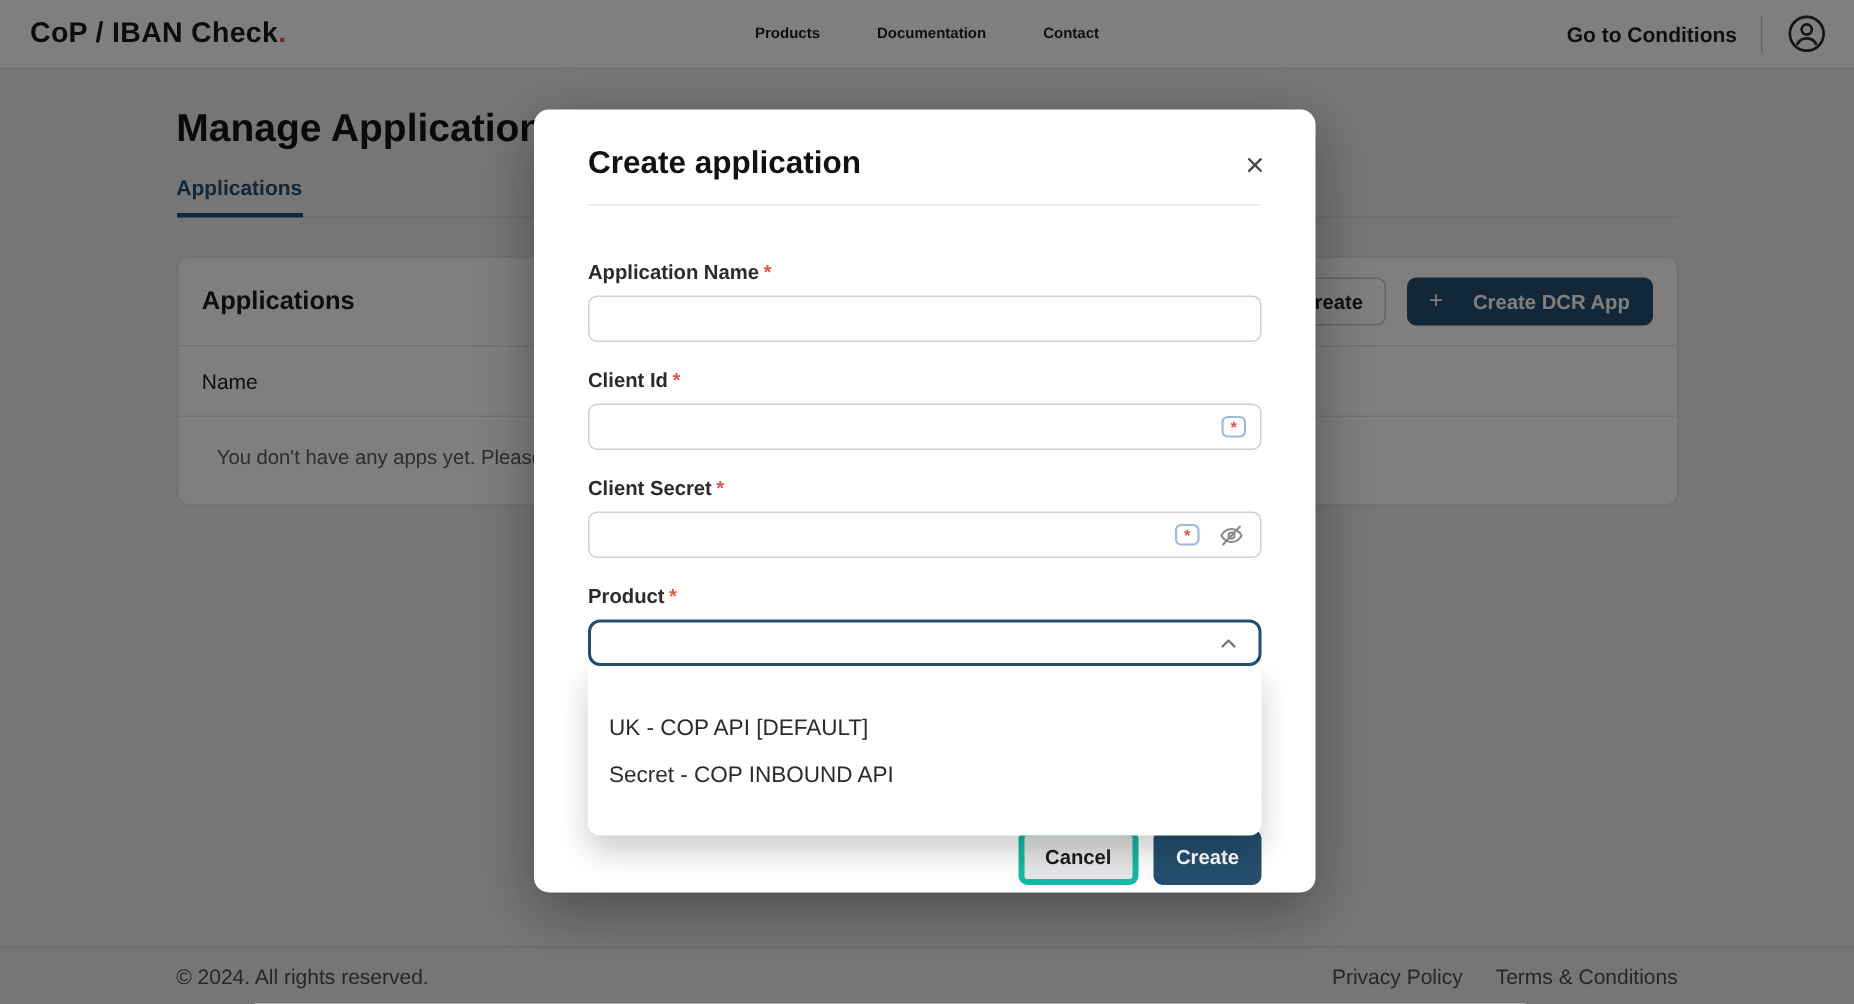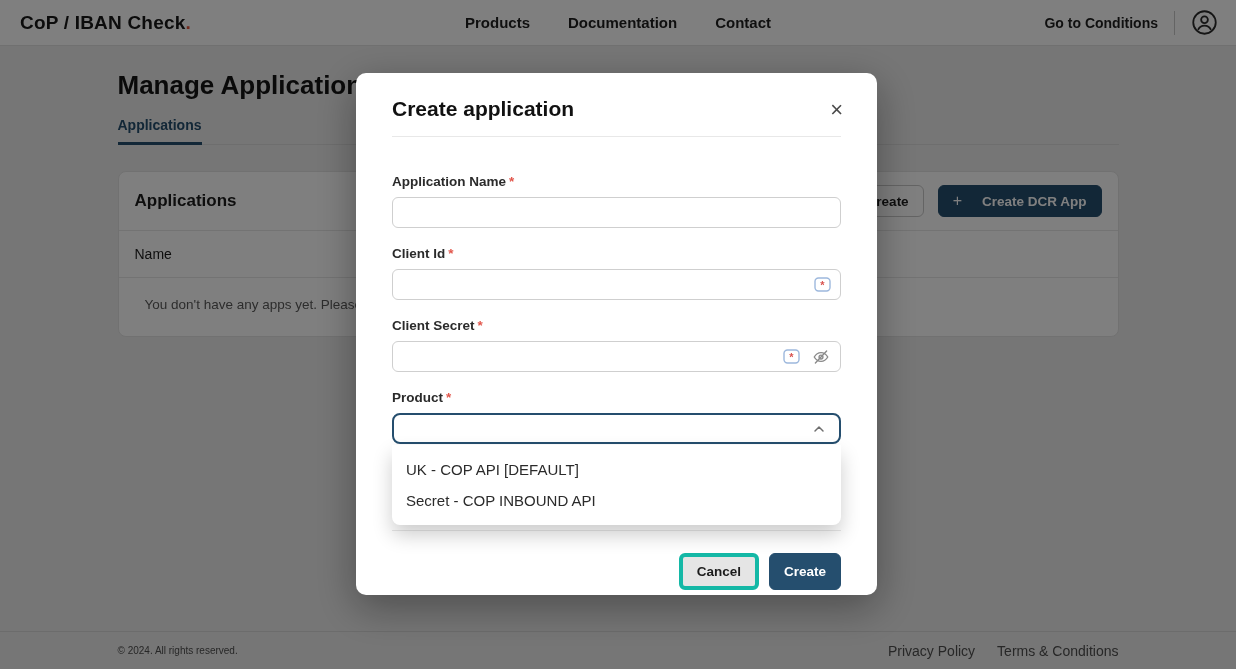--- a/index.html
+++ b/index.html
@@ -11,21 +11,21 @@
     position:relative;
   }
   
   .topbar {
     height:46px; background:#ffffff; border-bottom:1px solid #e0e0e0;
     position:relative; display:flex; align-items:center; flex:0 0 auto;
   }
   .brand { position:absolute; left:20px; font-size:19px; font-weight:800; color:#181818; letter-spacing:.2px; }
   .brand .dot { color:#e4573d; }
   .topnav { position:absolute; left:50%; transform:translateX(-50%); display:flex; gap:38px; }
-  .topnav span { font-size:15px; font-weight:700; color:#1f1f1f; cursor:pointer; }
+  .topnav span { font-size:10px; font-weight:700; color:#1f1f1f; cursor:pointer; }
   .topbar-right { position:absolute; right:18px; display:flex; align-items:center; gap:16px; }
   .dash-link { font-size:14px; font-weight:700; color:#1f1f1f; cursor:pointer; }
   .vsep { width:1px; height:24px; background:#c9c9c9; }
   .avatar { width:27px; height:27px; display:flex; align-items:center; justify-content:center; cursor:pointer; }
   
   .main { flex:1 1 auto; }
   .container { width:1001px; margin:0 auto; }
   .page-title { font-size:26px; font-weight:800; color:#141414; padding-top:24px; }
   .tabs { margin-top:16px; border-bottom:1px solid #dcdcdc; display:flex; }
   .tab { font-size:14px; font-weight:600; color:#254e6e; padding-bottom:9px; border-bottom:3px solid #254e6e; margin-bottom:-1px; cursor:pointer; }
@@ -35,21 +35,21 @@
   .head-actions { display:flex; gap:14px; }
   .btn { font-family:inherit; font-size:13.5px; font-weight:700; border-radius:6px; padding:7px 14px; cursor:pointer; display:inline-flex; align-items:center; gap:20px; }
   .btn .plus { font-weight:400; font-size:16px; line-height:1; }
   .btn-ghost { background:#ffffff; border:1px solid #c9c9c9; color:#1c1c1c; }
   .btn-navy { background:#254e6e; border:1px solid #254e6e; color:#ffffff; }
   .table-head { padding:15px 16px; border-bottom:1px solid #e7e7e7; font-size:14px; font-weight:400; color:#1c1c1c; }
   .empty-row { padding:19px 26px 24px; font-size:13.5px; color:#5a5a5a; white-space:nowrap; overflow:hidden; }
   
   .footer { flex:0 0 38px; border-top:1px solid #d8d8d8; display:flex; align-items:center; }
   .footer .container { display:flex; align-items:center; justify-content:space-between; }
-  .footer-copy { font-size:10px; color:#4f4f4f; }
+  .footer-copy { font-size:14px; color:#4f4f4f; }
   .footer-links { display:flex; gap:22px; }
   .footer-links span { font-size:14px; color:#4f4f4f; cursor:pointer; }
   
   .overlay { position:fixed; inset:0; background:rgba(0,0,0,0.5); z-index:10; }
   .modal {
     position:fixed; left:356px; top:73px; width:521px; height:522px;
     background:#ffffff; border-radius:10px; z-index:20;
     box-shadow:0 12px 40px rgba(0,0,0,0.35);
     display:flex; flex-direction:column;
   }
@@ -68,21 +68,21 @@
   }
   .input-icons { position:absolute; right:10px; top:0; height:31px; display:flex; align-items:center; gap:11px; }
   .select-wrap { position:relative; }
   .select-box {
     height:31px; border:2px solid #254e6e; border-radius:8px; background:#fff;
     display:flex; align-items:center; justify-content:flex-end; padding:0 12px; cursor:pointer;
   }
   .listbox {
     position:absolute; top:32px; left:0; right:0; z-index:30;
     background:#ffffff; border-radius:0 0 8px 8px;
-    box-shadow:0 10px 20px rgba(0,0,0,0.2); padding:9px 0;
+    box-shadow:0 10px 20px rgba(0,0,0,0.2); padding:25px 0;
   }
   .listbox .option { font-size:15px; color:#2b2b2b; padding:7px 14px; line-height:17px; cursor:pointer; }
   .modal-spacer { height:86px; }
   .modal-footer-divider { margin:0 36px; border-top:1px solid #e8e8e8; }
   .modal-footer { padding:22px 36px 20px; display:flex; justify-content:flex-end; gap:10px; }
   .btn-cancel { background:#e5e5e5; border:4px solid #14b8a6; color:#1c1c1c; }
   .btn-create { background:#254e6e; border:1px solid #254e6e; color:#fff; }
   svg { display:block; }
 </style>
 </head>

